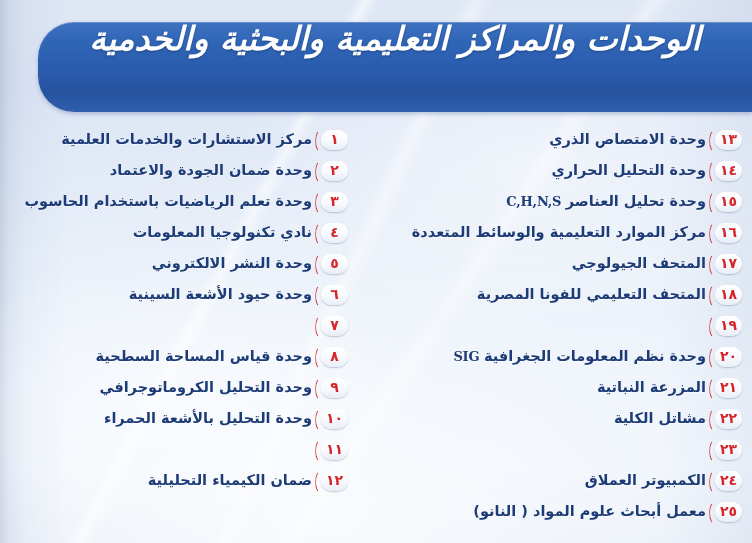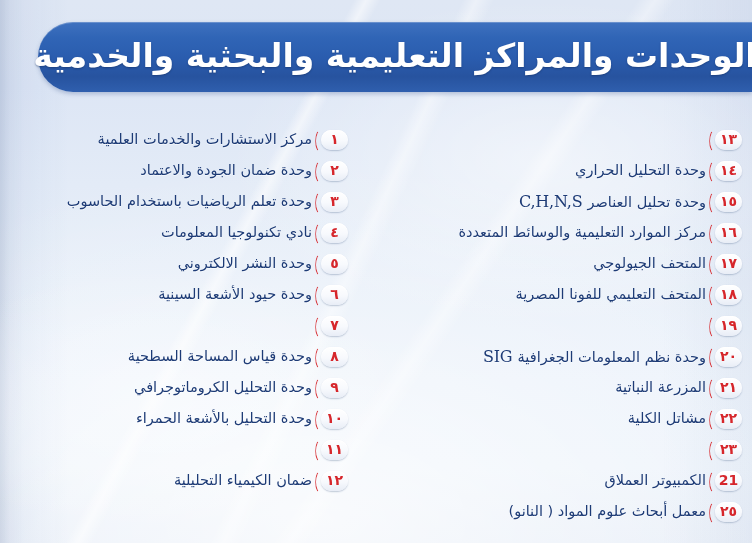--- a/index.html
+++ b/index.html
@@ -80,38 +80,38 @@
       radial-gradient(58% 42% at 72% 30%, rgba(255,255,255,0.50), rgba(255,255,255,0) 72%),
       radial-gradient(46% 34% at 22% 74%, rgba(255,255,255,0.40), rgba(255,255,255,0) 74%);
   }
 
   
   .header-bar {
     position: absolute;
     top: 22px;
     right: 0;
     left: 38px;
-    height: 70px;
+    height: 90px;
     border-radius: 0 0 0 0;
     border-top-left-radius: 36px;
     border-bottom-left-radius: 36px;
     background:
       linear-gradient(180deg,
         #3f71bf 0%,
         #3065b6 22%,
         #2a5cae 52%,
         #27539f 78%,
         #2f5fae 100%);
     box-shadow:
       0 2px 4px rgba(40,70,130,0.28),
       inset 0 1px 0 rgba(255,255,255,0.22);
     z-index: 3;
     display: flex;
-    align-items: center;
     justify-content: center;
+    font-style: italic;
   }
 
   .header-title {
     color: #ffffff;
     font-size: 33px;
     font-weight: 700;
     letter-spacing: 0px;
     white-space: nowrap;
     line-height: 1;
     padding-bottom: 4px;
@@ -194,50 +194,51 @@
     border-radius: 50%;
     border-top-color: transparent;
     border-bottom-color: transparent;
     border-right-color: transparent;
     transform: scaleX(0.85);
   }
 
   .item-label {
     color: #1d3b76;
     font-size: 14.5px;
-    font-weight: 400;
+    font-weight: 700;
     line-height: 1.1;
     white-space: nowrap;
     text-shadow: 0 0.5px 0 rgba(255,255,255,0.55);
     font-family: "DejaVu Sans", "Liberation Sans", sans-serif;
   }
 
   .item-label .latin {
     font-family: "DejaVu Serif", "Liberation Serif", serif;
-    font-size: 16px;
+    font-size: 13px;
     letter-spacing: -0.2px;
   }
 </style>
 </head>
 <body>
 
 <div id="page">
 
   <div class="header-bar">
     <div class="header-title">الوحدات والمراكز التعليمية والبحثية والخدمية</div>
   </div>
 
   <div class="columns">
 
     <div class="column column-left">
         <div class="item">
           <div class="badge">
             <span class="badge-arc"></span>
             <span class="badge-num">١٣</span>
           </div>
+          <div class="item-label">وحدة الامتصاص الذري</div>
         </div>
         <div class="item">
           <div class="badge">
             <span class="badge-arc"></span>
             <span class="badge-num">١٤</span>
           </div>
           <div class="item-label">وحدة التحليل الحراري</div>
         </div>
         <div class="item">
           <div class="badge">
@@ -296,21 +297,21 @@
         </div>
         <div class="item">
           <div class="badge">
             <span class="badge-arc"></span>
             <span class="badge-num">٢٣</span>
           </div>
         </div>
         <div class="item">
           <div class="badge">
             <span class="badge-arc"></span>
-            <span class="badge-num">21</span>
+            <span class="badge-num">٢٤</span>
           </div>
           <div class="item-label">الكمبيوتر العملاق</div>
         </div>
         <div class="item">
           <div class="badge">
             <span class="badge-arc"></span>
             <span class="badge-num">٢٥</span>
           </div>
           <div class="item-label">معمل أبحاث علوم المواد ( النانو)</div>
         </div>

